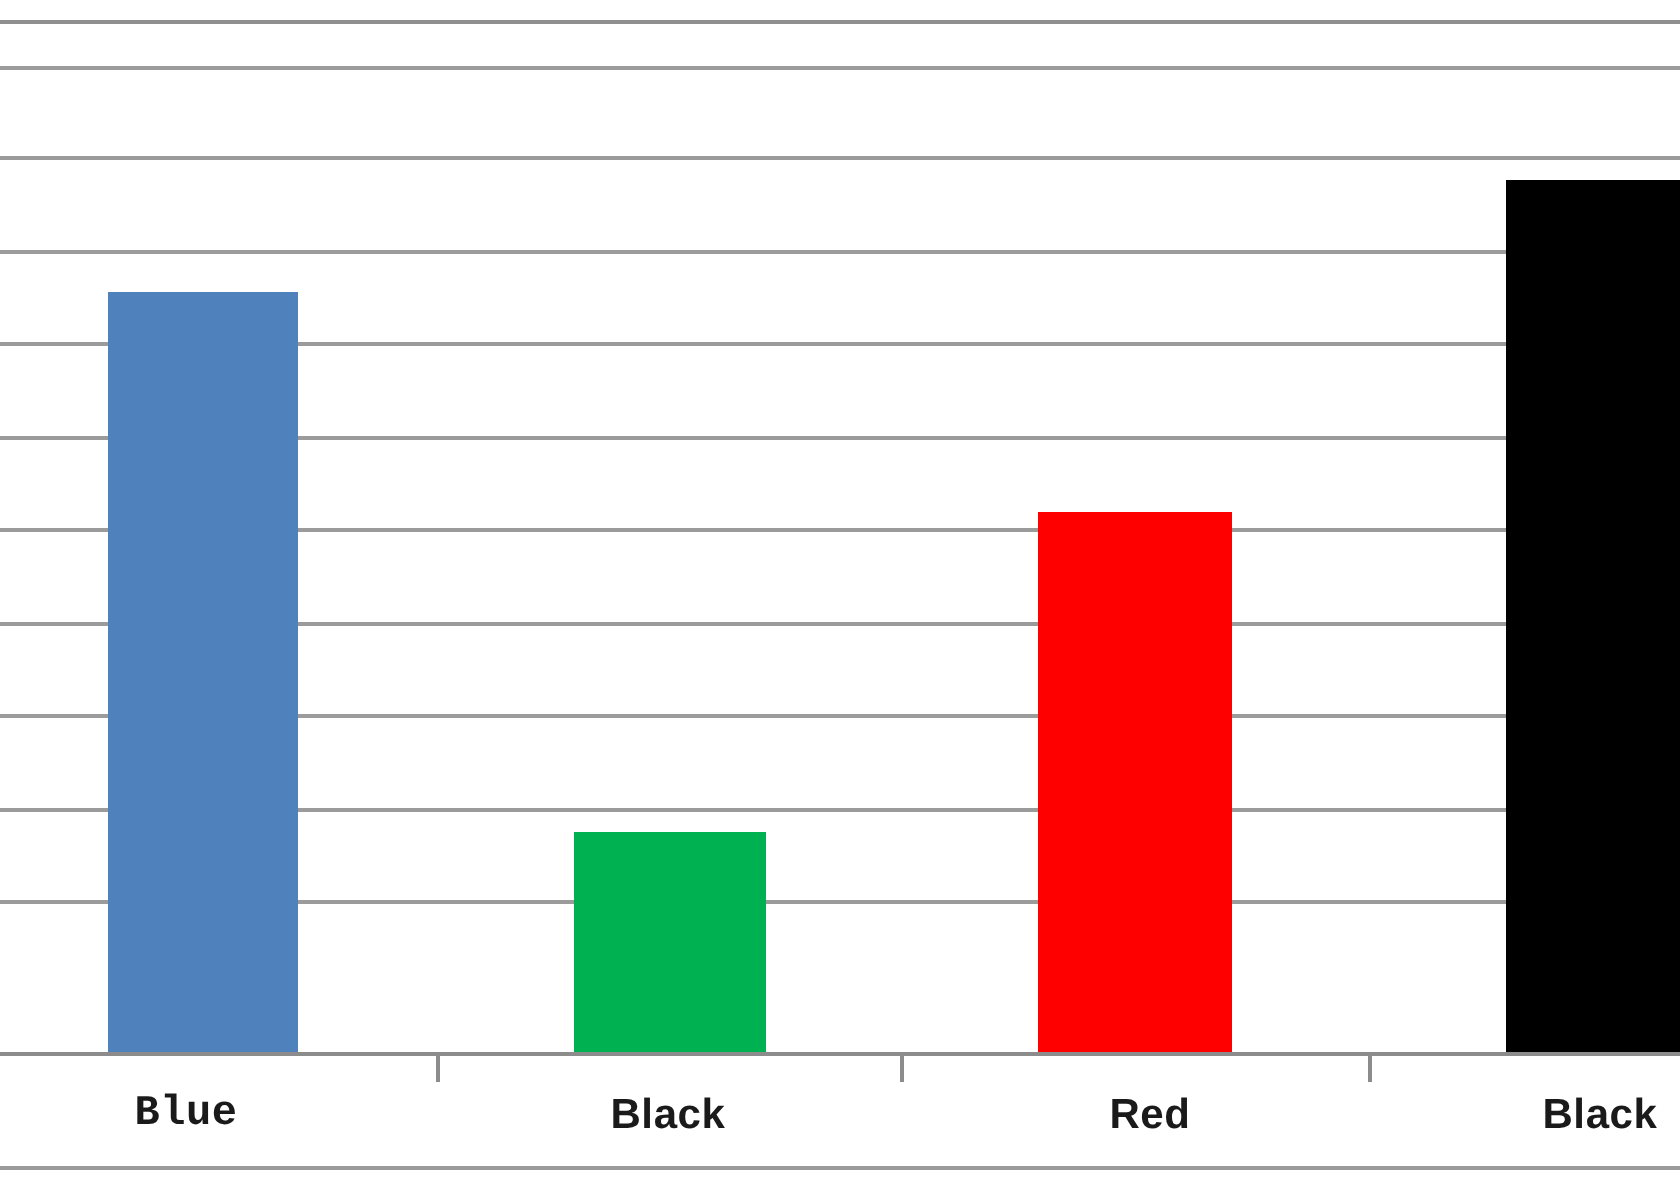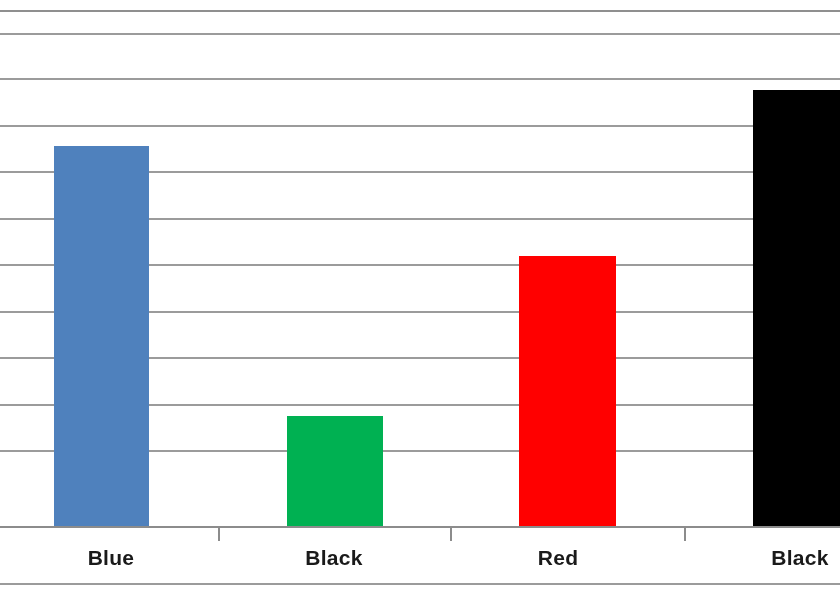--- a/index.html
+++ b/index.html
@@ -103,21 +103,21 @@
 
   <div class="axis-line" id="axis-baseline" style="top: 526px;"></div>
 
   <div id="ticks-layer">
       <div class="axis-tick" style="left: 218px; top: 528px;"></div>
       <div class="axis-tick" style="left: 450px; top: 528px;"></div>
       <div class="axis-tick" style="left: 684px; top: 528px;"></div>
     </div>
 
   <div id="labels-layer">
-      <div class="cat-label" style="left: 31px; width: 160px;">Blue</div>
+      <div class="cat-label" style="left: 13px; width: 160px; font-family: Liberation Mono, monospace;">Blue</div>
       <div class="cat-label" style="left: 254px; width: 160px;">Black</div>
-      <div class="cat-label" style="left: 478px; width: 160px;">Red</div>
+      <div class="cat-label" style="left: 495px; width: 160px;">Red</div>
       <div class="cat-label" style="left: 720px; width: 160px;">Black</div>
     </div>
 
   <div class="frame-bottom" id="frame-bottom" style="top: 583px;"></div>
 
 </div>
 
 </body></html>

